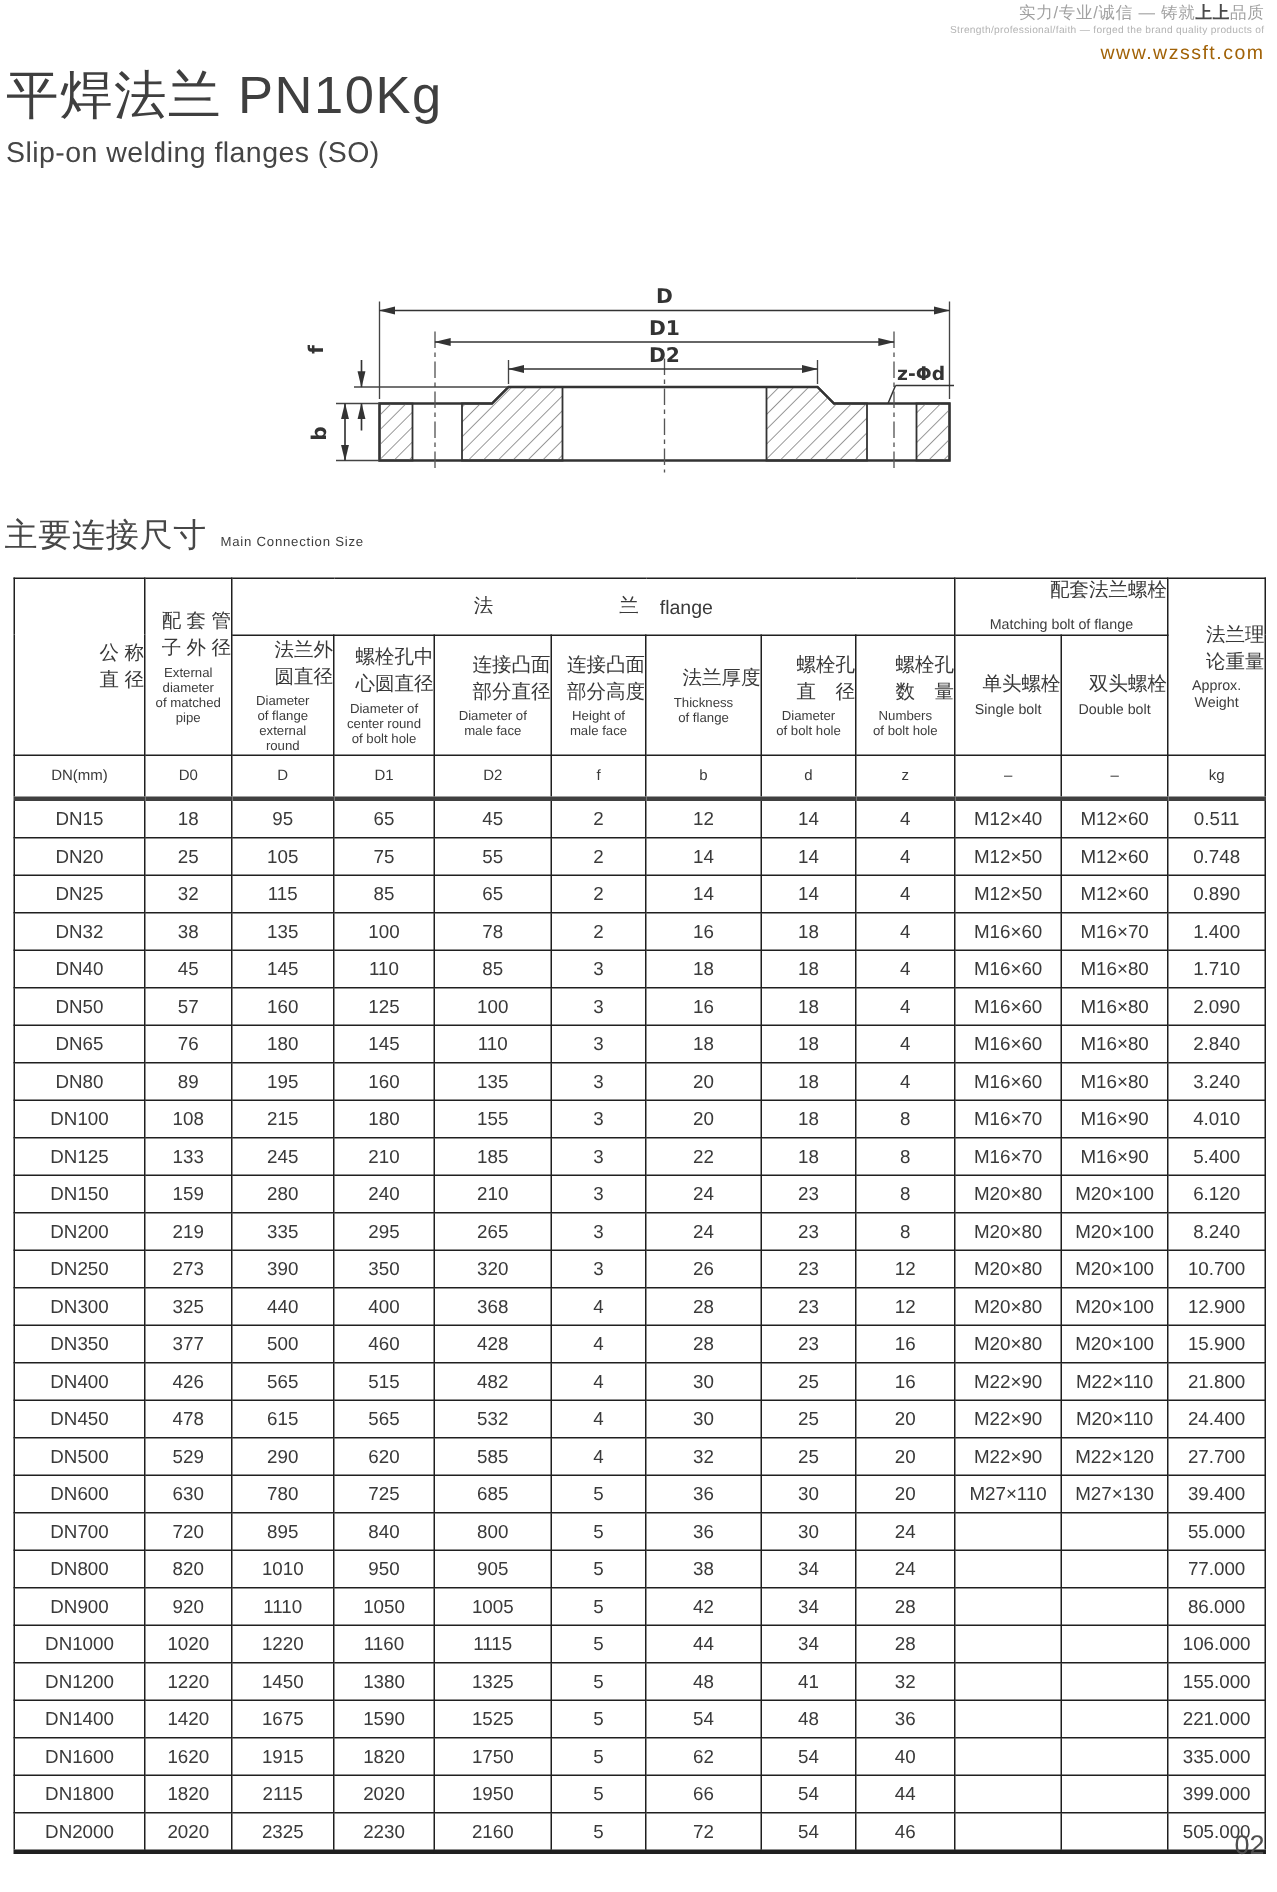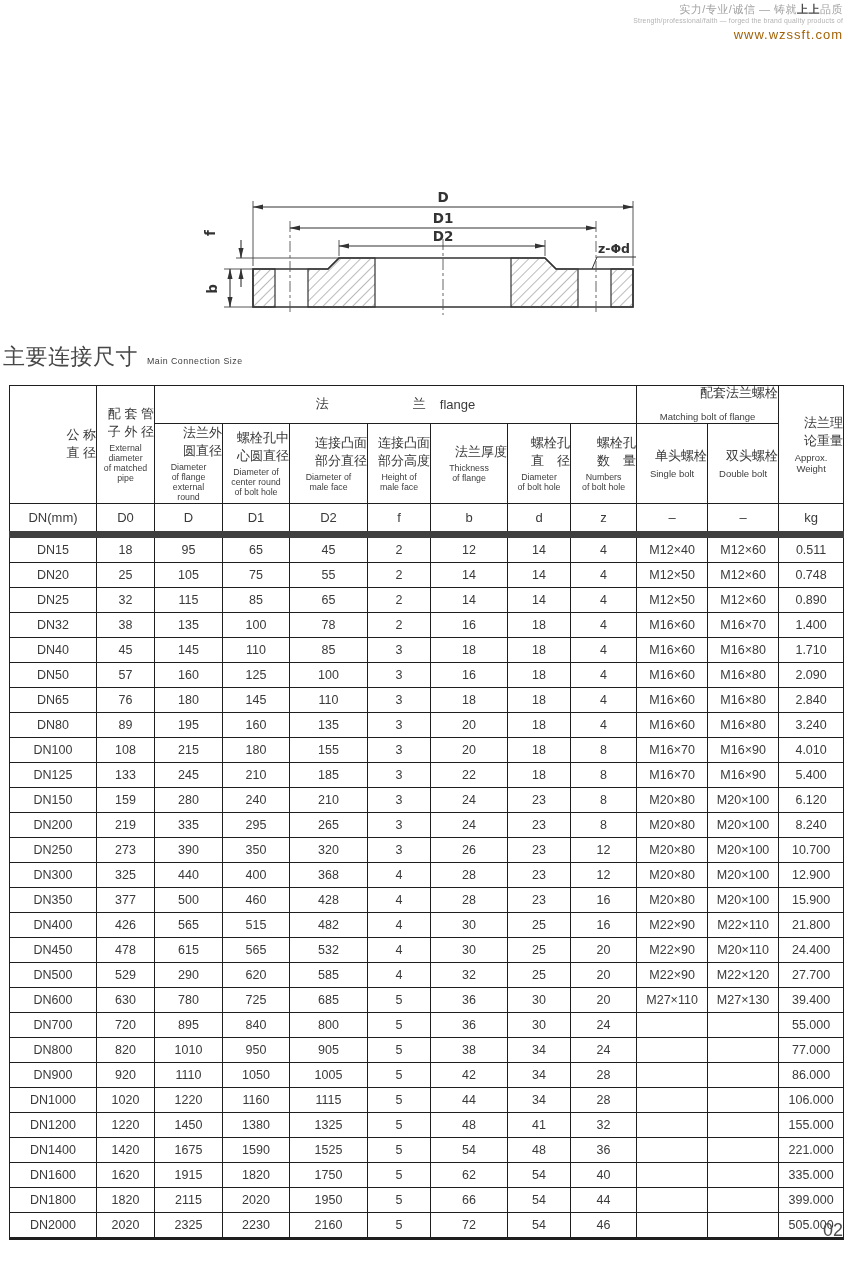--- a/index.html
+++ b/index.html
@@ -33,35 +33,37 @@
     font-weight:normal;overflow:hidden;
   }
   .zh{font-size:13px;line-height:1.4;white-space:pre-line;color:#383838;text-align:right;}
   .en{font-size:8.8px;line-height:1.12;white-space:pre-line;color:#3d3d3d;margin-top:3px;}
   .en-md{font-size:9.5px;}
   th.grp{height:30px;}
   tr.sub th{height:78px;}
   .fl-wrap{display:flex;align-items:center;justify-content:center;font-size:13px;}
   .fl-z2{margin-left:84px;}
   .fl-en{margin-left:14px;font-size:13px;}
-  tr.unit td{height:27px;font-size:13px;border-bottom:7px solid #404040;}
+  tr.unit td{height:27px;font-size:10px;border-bottom:3px solid #404040;}
   tbody td{height:24px;font-size:12.5px;color:#3a3a3a;}
   
   .page-num{position:absolute;right:8px;bottom:20px;font-size:18px;color:#4f4f4f;}
 </style>
 </head>
 <body>
 
 <div class="masthead">
   <div class="slogan-zh"><span>实力/专业/诚信 — 铸就</span><span class="strong">上上</span><span>品质</span></div>
   <div class="slogan-en">Strength/professional/faith — forged the brand quality products of</div>
   <div class="website">www.wzssft.com</div>
 </div>
 
 <div class="title-block">
+  <div class="title-zh">平焊法兰 PN10Kg</div>
+  <div class="title-en">Slip-on welding flanges (SO)</div>
 </div>
 
 <svg class="drawing" width="460" height="140" viewBox="0 0 460 140">
   <defs>
     <marker id="arr" viewBox="0 0 10 10" refX="9.5" refY="5" markerWidth="11" markerHeight="11" orient="auto-start-reverse" markerUnits="userSpaceOnUse">
       <path d="M0,2.6 L10,5 L0,7.4 Z" fill="#333"></path>
     </marker>
     <pattern id="hatch" patternUnits="userSpaceOnUse" width="7" height="7" patternTransform="rotate(45)">
       <line x1="0" y1="0" x2="0" y2="7" stroke="#787878" stroke-width="1"></line>
     </pattern>

